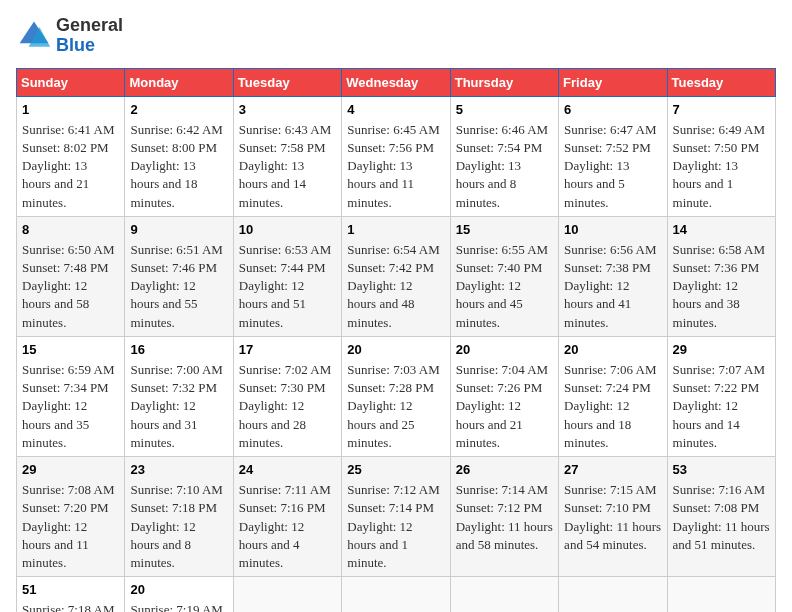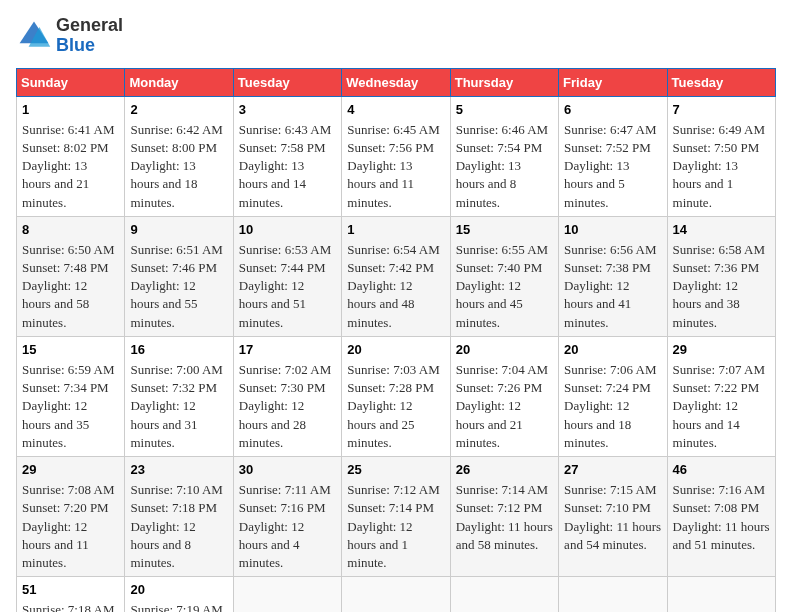--- a/index.html
+++ b/index.html
@@ -212,37 +212,37 @@
       <tr>
         <td>
           <span class="day-num">29</span>
           <div class="day-info">Sunrise: 7:08 AM<br>Sunset: 7:20 PM<br>Daylight: 12 hours and 11 minutes.</div>
         </td>
         <td>
           <span class="day-num">23</span>
           <div class="day-info">Sunrise: 7:10 AM<br>Sunset: 7:18 PM<br>Daylight: 12 hours and 8 minutes.</div>
         </td>
         <td>
-          <span class="day-num">30</span>
+          <span class="day-num">24</span>
           <div class="day-info">Sunrise: 7:11 AM<br>Sunset: 7:16 PM<br>Daylight: 12 hours and 4 minutes.</div>
         </td>
         <td>
           <span class="day-num">25</span>
           <div class="day-info">Sunrise: 7:12 AM<br>Sunset: 7:14 PM<br>Daylight: 12 hours and 1 minute.</div>
         </td>
         <td>
           <span class="day-num">26</span>
           <div class="day-info">Sunrise: 7:14 AM<br>Sunset: 7:12 PM<br>Daylight: 11 hours and 58 minutes.</div>
         </td>
         <td>
           <span class="day-num">27</span>
           <div class="day-info">Sunrise: 7:15 AM<br>Sunset: 7:10 PM<br>Daylight: 11 hours and 54 minutes.</div>
         </td>
         <td>
-          <span class="day-num">46</span>
+          <span class="day-num">53</span>
           <div class="day-info">Sunrise: 7:16 AM<br>Sunset: 7:08 PM<br>Daylight: 11 hours and 51 minutes.</div>
         </td>
       </tr>
       <tr>
         <td>
           <span class="day-num">51</span>
           <div class="day-info">Sunrise: 7:18 AM<br>Sunset: 7:06 PM<br>Daylight: 11 hours and 48 minutes.</div>
         </td>
         <td>
           <span class="day-num">20</span>

